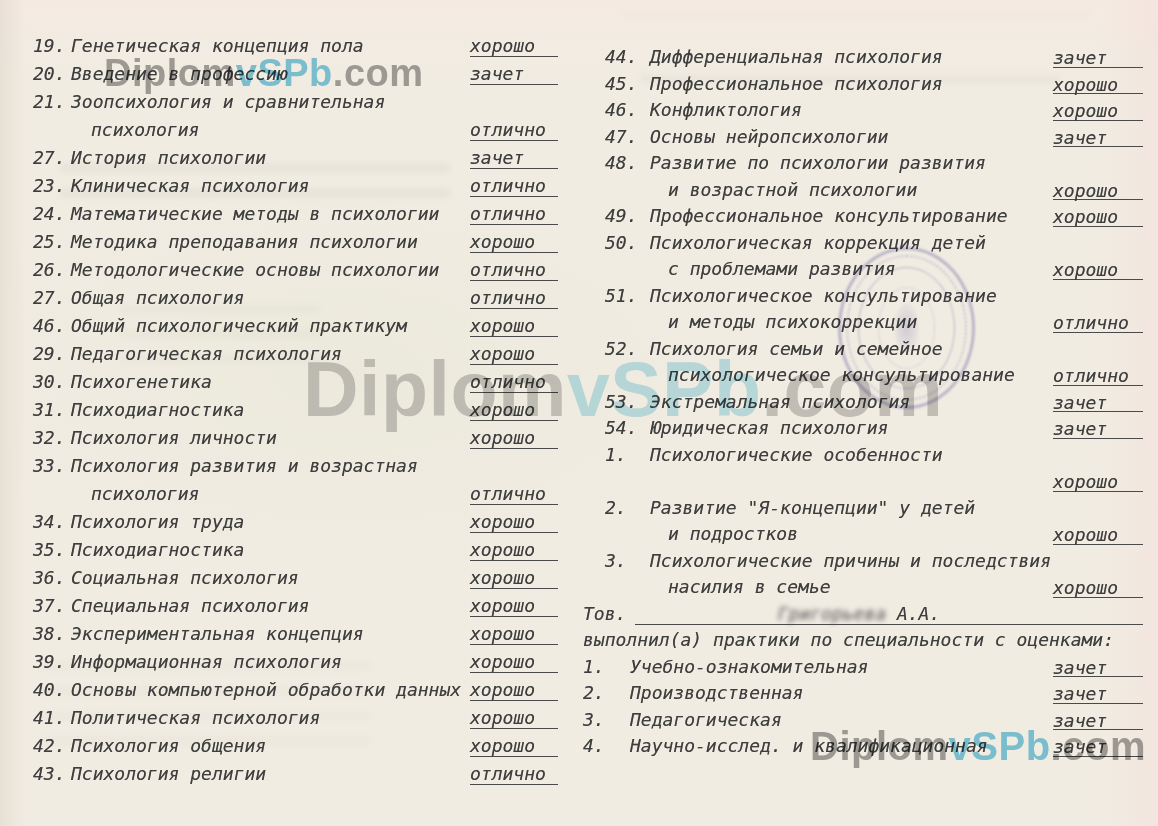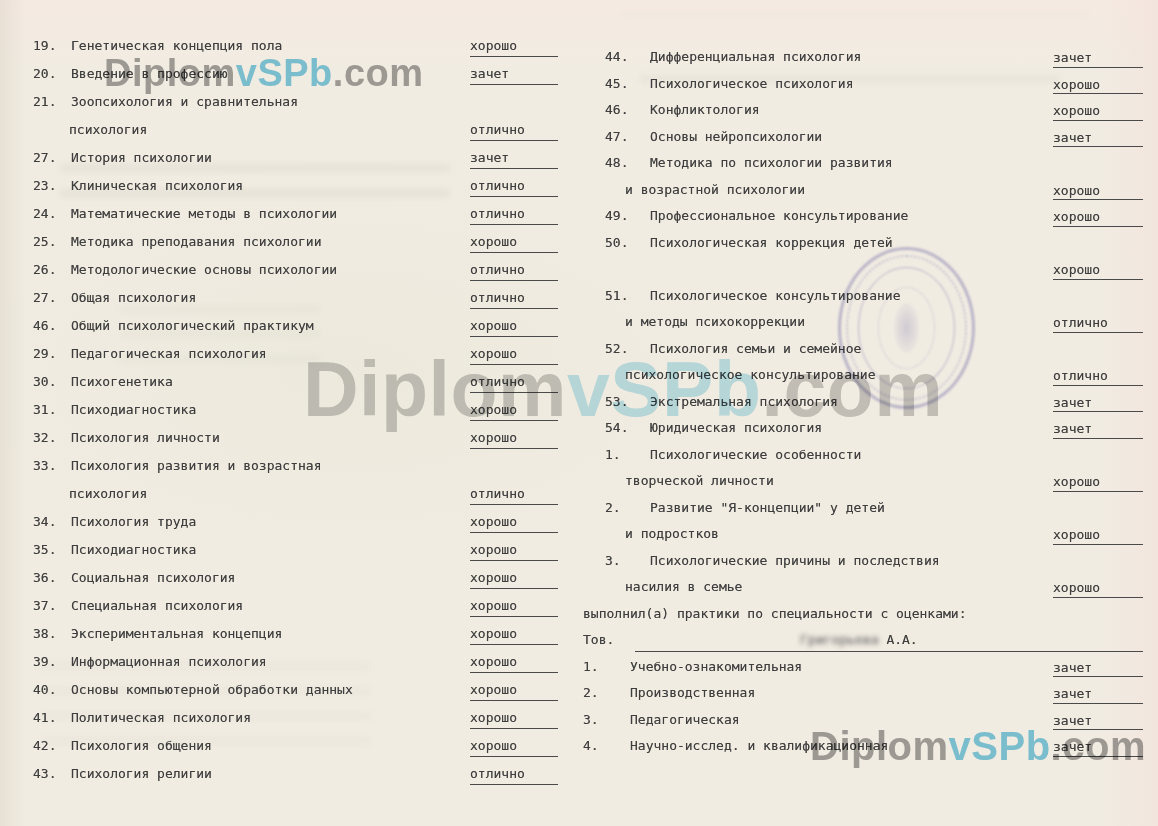--- a/index.html
+++ b/index.html
@@ -17,33 +17,33 @@
 
   
   .ghost{position:absolute;filter:blur(3px);opacity:.16;pointer-events:none;
     background:repeating-linear-gradient(0deg,transparent 0 17px,rgba(110,128,100,.55) 17px 25px);}
   .g1{left:60px;top:148px;width:390px;height:66px;}
   .g2{left:620px;top:14px;width:470px;height:18px;opacity:.22;}
   .g3{left:640px;top:60px;width:420px;height:40px;opacity:.12;}
   .g4{left:40px;top:652px;width:330px;height:110px;opacity:.08;}
   .g5{left:120px;top:300px;width:200px;height:80px;opacity:.07;}
 
-  .doc{position:absolute;inset:0;color:#3e3e3e;font-size:13px;
-    text-shadow:0 0 .5px rgba(62,62,62,.55);}
+  .doc{position:absolute;inset:0;color:#3e3e3e;font-size:18px;
+    text-shadow:0 0 .5px rgba(62,62,62,.55);font-style:italic;}
 
   .col{position:absolute;}
   .col-left{left:33px;top:32px;width:530px;--pitch:28px;}
   .col-right{left:583px;top:44px;width:566px;--pitch:26.5px;}
   .row{position:relative;height:var(--pitch);line-height:var(--pitch);white-space:nowrap;}
 
   .num{display:inline-block;width:38px;}
   .col-right .sub{padding-left:22px;}
   .col-right .sub .num{width:45px;}
-  .col-left .cont .name{margin-left:36px;}
-  .col-right .cont .name{margin-left:20px;}
+  .col-left .cont .name{margin-left:58px;}
+  .col-right .cont .name{margin-left:63px;}
 
   .grade{position:absolute;top:1px;bottom:3px;border-bottom:1.6px solid #4a4a4a;
     line-height:23px;padding-top:1px;}
   .g-left{left:437px;width:88px;}
   .g-right{left:470px;width:90px;}
 
   .cw-header{padding-left:107px;}
 
   .tov-line{position:absolute;left:52px;width:508px;top:1px;bottom:2px;
     border-bottom:1.6px solid #4a4a4a;text-align:center;line-height:23px;}
@@ -115,42 +115,42 @@
       <div class="row sub"><span class="num">37.</span><span class="name">Специальная психология</span><span class="grade g-left">хорошо</span></div>
       <div class="row sub"><span class="num">38.</span><span class="name">Экспериментальная концепция</span><span class="grade g-left">хорошо</span></div>
       <div class="row sub"><span class="num">39.</span><span class="name">Информационная психология</span><span class="grade g-left">хорошо</span></div>
       <div class="row sub"><span class="num">40.</span><span class="name">Основы компьютерной обработки данных</span><span class="grade g-left">хорошо</span></div>
       <div class="row sub"><span class="num">41.</span><span class="name">Политическая психология</span><span class="grade g-left">хорошо</span></div>
       <div class="row sub"><span class="num">42.</span><span class="name">Психология общения</span><span class="grade g-left">хорошо</span></div>
       <div class="row sub"><span class="num">43.</span><span class="name">Психология религии</span><span class="grade g-left">отлично</span></div>
     </div>
   <div class="col col-right" id="col-right">
       <div class="row sub"><span class="num">44.</span><span class="name">Дифференциальная психология</span><span class="grade g-right">зачет</span></div>
-      <div class="row sub"><span class="num">45.</span><span class="name">Психологическое психология</span><span class="grade g-right">хорошо</span></div>
+      <div class="row sub"><span class="num">45.</span><span class="name">Профессиональное психология</span><span class="grade g-right">хорошо</span></div>
       <div class="row sub"><span class="num">46.</span><span class="name">Конфликтология</span><span class="grade g-right">хорошо</span></div>
       <div class="row sub"><span class="num">47.</span><span class="name">Основы нейропсихологии</span><span class="grade g-right">зачет</span></div>
-      <div class="row sub"><span class="num">48.</span><span class="name">Методика по психологии развития</span></div>
+      <div class="row sub"><span class="num">48.</span><span class="name">Развитие по психологии развития</span></div>
       <div class="row sub cont"><span class="name">и возрастной психологии</span><span class="grade g-right">хорошо</span></div>
       <div class="row sub"><span class="num">49.</span><span class="name">Профессиональное консультирование</span><span class="grade g-right">хорошо</span></div>
       <div class="row sub"><span class="num">50.</span><span class="name">Психологическая коррекция детей</span></div>
-      <div class="row sub cont"><span class="grade g-right">хорошо</span></div>
+      <div class="row sub cont"><span class="name">с проблемами развития</span><span class="grade g-right">хорошо</span></div>
       <div class="row sub"><span class="num">51.</span><span class="name">Психологическое консультирование</span></div>
       <div class="row sub cont"><span class="name">и методы психокоррекции</span><span class="grade g-right">отлично</span></div>
       <div class="row sub"><span class="num">52.</span><span class="name">Психология семьи и семейное</span></div>
       <div class="row sub cont"><span class="name">психологическое консультирование</span><span class="grade g-right">отлично</span></div>
       <div class="row sub"><span class="num">53.</span><span class="name">Экстремальная психология</span><span class="grade g-right">зачет</span></div>
       <div class="row sub"><span class="num">54.</span><span class="name">Юридическая психология</span><span class="grade g-right">зачет</span></div>
       <div class="row sub"><span class="num">1.</span><span class="name">Психологические особенности</span></div>
-      <div class="row sub cont"><span class="name">творческой личности</span><span class="grade g-right">хорошо</span></div>
+      <div class="row sub cont"><span class="grade g-right">хорошо</span></div>
       <div class="row sub"><span class="num">2.</span><span class="name">Развитие "Я-концепции" у детей</span></div>
       <div class="row sub cont"><span class="name">и подростков</span><span class="grade g-right">хорошо</span></div>
       <div class="row sub"><span class="num">3.</span><span class="name">Психологические причины и последствия</span></div>
       <div class="row sub cont"><span class="name">насилия в семье</span><span class="grade g-right">хорошо</span></div>
+      <div class="row"><span class="name">Тов.</span><span class="tov-line"><span class="tov-inner"><span class="blurred">Григорьева</span><span class="initials"> А.А.</span></span></span></div>
       <div class="row">выполнил(а) практики по специальности с оценками:</div>
-      <div class="row"><span class="name">Тов.</span><span class="tov-line"><span class="tov-inner"><span class="blurred">Григорьева</span><span class="initials"> А.А.</span></span></span></div>
       <div class="row"><span class="pnum">1.</span><span class="name">Учебно-ознакомительная</span><span class="grade g-right">зачет</span></div>
       <div class="row"><span class="pnum">2.</span><span class="name">Производственная</span><span class="grade g-right">зачет</span></div>
       <div class="row"><span class="pnum">3.</span><span class="name">Педагогическая</span><span class="grade g-right">зачет</span></div>
       <div class="row"><span class="pnum">4.</span><span class="name">Научно-исслед. и квалификационная</span><span class="grade g-right">зачет</span></div>
     </div>
 </div>
 
 <div class="stamp">
   <div class="ring r1"></div>
   <div class="ring rtxt"></div>

